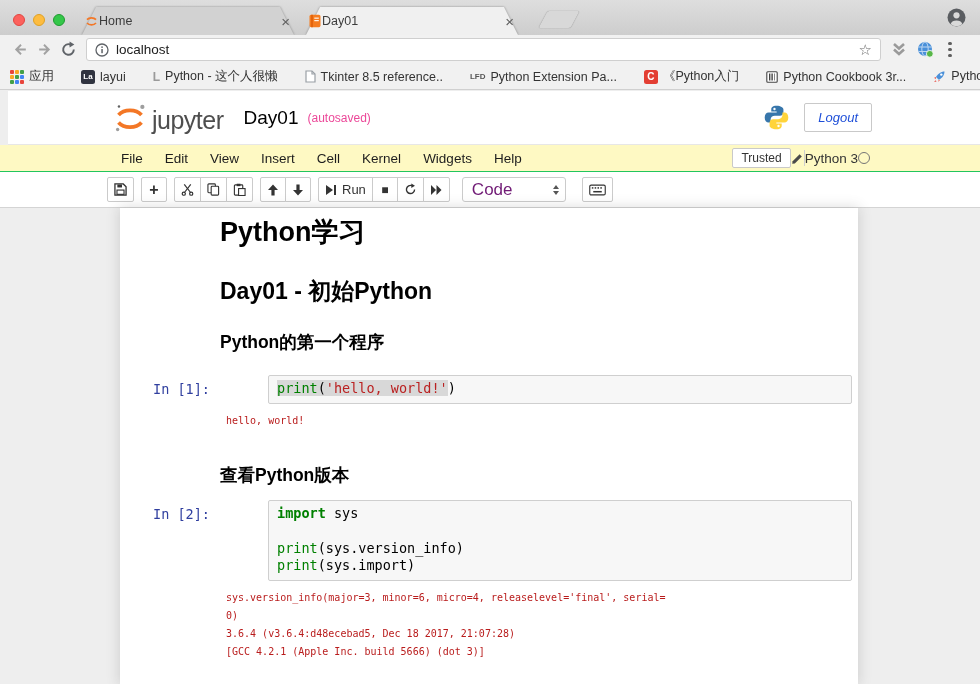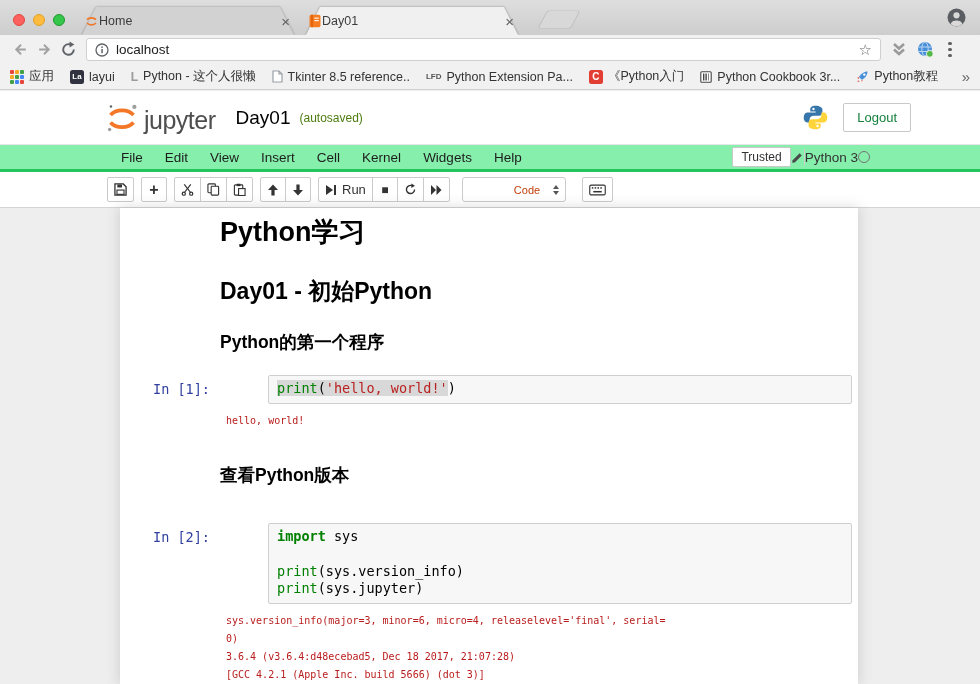--- a/index.html
+++ b/index.html
@@ -37,46 +37,46 @@
     padding:0 8px; gap:7px; }
   .url-host { font-size:13.5px; color:#202020; }
   .url-rest { font-size:13.5px; color:#8a8a8a; margin-left:-7px; }
   .omni-star { margin-left:auto; font-size:15px; color:#6b6b6b; line-height:1; }
   .rowicons { display:flex; align-items:center; gap:10px; margin-left:10px; }
   .menudots { display:flex; flex-direction:column; gap:2.5px; padding:0 4px; }
   .menudots i { width:3.5px; height:3.5px; border-radius:50%; background:#5f5f5f; }
 
   
   .bookmarks { position:absolute; top:64px; left:0; right:0; height:26px; background:#f1f1f1;
-    border-bottom:1px solid #d0d0d0; display:flex; align-items:center; padding:0 10px; gap:16px; }
+    border-bottom:1px solid #d0d0d0; display:flex; align-items:center; padding:0 10px; gap:27px; }
   .bm { display:flex; align-items:center; gap:5px; font-size:12.5px; color:#333; white-space:nowrap; }
   .bm-badge { display:inline-flex; align-items:center; justify-content:center;
     width:14px; height:14px; border-radius:2.5px; font-weight:bold; }
   .badge-layui { background:#30333f; color:#fff; font-size:8px; }
   .badge-gray { color:#9a9a9a; font-size:12px; font-weight:bold; width:auto; }
   .badge-lfd { color:#555; font-size:8px; font-weight:bold; width:auto; letter-spacing:0; }
   .badge-csdn { background:#e33e33; color:#fff; font-size:10px; }
   .bm-overflow { margin-left:auto; color:#666; font-size:15px; }
   .grid9 { display:grid; grid-template-columns:repeat(3,4px); grid-gap:1px; }
   .grid9 i { width:4px; height:4px; border-radius:1px; }
 
   
-  .jheader { position:absolute; top:91px; left:0; right:0; height:54px; background:#fff;
-    border-bottom:1px solid #e7e7e7; display:flex; align-items:center; padding:0 69px 0 104px; }
+  .jheader { position:absolute; top:91px; left:8px; right:0; height:54px; background:#fff;
+    border-bottom:1px solid #e7e7e7; display:flex; align-items:center; padding:0 108px 0 104px; }
   .jlogo { display:flex; align-items:flex-end; gap:4px; }
   .jlogo-text { font-size:25px; color:#4e4e4e; letter-spacing:-0.5px; line-height:1; }
   .nbname { font-size:19px; color:#000; margin-left:20px; }
-  .autosave { font-size:12px; color:#4d7c0f; margin-left:9px; }
+  .autosave { font-size:12px; color:#ec4899; margin-left:9px; }
   .logoutwrap { margin-left:auto; display:flex; align-items:center; gap:14px; }
   .logout-btn { background:#fff; border:1px solid #c9c9c9; border-radius:2px;
-    font-size:13px; color:#15803d; padding:6px 13px; }
-
-  
-  .menubar { position:absolute; top:145px; left:0; right:0; height:27px; background:#86efac;
-    display:flex; align-items:center; padding:0 110px 0 110px; border-bottom:3px solid #22c55e; }
+    font-size:13px; color:#1d4ed8; padding:6px 13px;font-style:italic; }
+
+  
+  .menubar { position:absolute; top:145px; left:0; right:0; height:27px; background:#fef9c3;
+    display:flex; align-items:center; padding:0 110px 0 110px; border-bottom:1px solid #22c55e; }
   .menu-item { font-size:13.5px; color:#1d1d1d; padding:3px 11px; }
   .menu-right { margin-left:auto; display:flex; align-items:center; }
   .trusted-btn { background:#fff; border:1px solid #c9c9c9; border-radius:2px;
     font-size:12px; color:#333; padding:2px 8px; }
   .vsep { width:1px; height:16px; background:#cfcfcf; }
   .kernel-name { font-size:13.5px; color:#333; }
   .kernel-ind { width:12px; height:12px; border:1.5px solid #757575; border-radius:50%; }
 
   
   .nbtoolbar { position:absolute; top:172px; left:0; right:0; height:36px; background:#fff;
@@ -84,38 +84,38 @@
   .btngroup { display:flex; }
   .tbtn { min-width:26px; height:25px; background:#fff; border:1px solid #cbcbcb;
     display:inline-flex; align-items:center; justify-content:center; padding:0 6px;
     color:#333; font-size:13px; gap:5px; margin-right:-1px; }
   .btngroup .tbtn:first-child { border-radius:2px 0 0 2px; }
   .btngroup .tbtn:last-child { border-radius:0 2px 2px 0; margin-right:0; }
   .btngroup .tbtn:only-child { border-radius:2px; }
   .stop-sq { font-size:12px; line-height:1; }
   .cellsel { width:104px; height:25px; background:#fff; border:1px solid #cbcbcb;
     border-radius:3px; display:flex; align-items:center; padding:0 6px 0 9px; margin-left:5px; }
-  .cellsel-label { font-size:11px; color:#c2410c; flex:1;margin-left:42px; }
+  .cellsel-label { font-size:17px; color:#701a75; flex:1; }
   .steppers { display:flex; flex-direction:column; gap:2px; align-items:center; }
   .steppers i { width:0; height:0; border-left:3.5px solid transparent; border-right:3.5px solid transparent; }
   .steppers .up { border-bottom:4.5px solid #555; }
   .steppers .dn { border-top:4.5px solid #555; }
   .kbbtn { margin-left:9px; }
 
   
   .content { position:absolute; top:208px; left:0; right:0; bottom:0; background:#eee; }
   .container { position:absolute; left:120px; width:738px; top:0; bottom:0; background:#fff;
     box-shadow:0 0 12px 1px rgba(87,87,87,.2); overflow:hidden; }
   .md { margin-left:100px; margin-right:14px; color:#000; }
   .md-h1 { font-size:27px; font-weight:bold; margin-top:6px; }
   .md-h2 { font-size:23px; font-weight:bold; margin-top:26px; }
   .md-h3 { font-size:17.5px; font-weight:bold; margin-top:23px; }
   .md-h3.second { margin-top:33px; }
   .codecell { display:flex; margin:21px 6px 0 5px;gap:48px; }
-  .codecell.c2 { margin-top:36px; }
+  .codecell.c2 { margin-top:13px; }
   .prompt { flex:none; width:95px; text-align:right; padding-right:10px; padding-top:6px;
     font-family:"DejaVu Sans Mono", monospace; font-size:13.5px; color:#303f9f; white-space:nowrap; }
   .inputbox { flex:1; border:1px solid #cfcfcf; border-radius:2px; background:#f7f7f7;
     padding:4px 4px 5px 8px; font-family:"DejaVu Sans Mono", monospace; font-size:13.5px;
     line-height:17.5px; color:#000; }
   .cm-line { min-height:17.5px; white-space:pre; }
   .cm-keyword { color:#008000; font-weight:bold; }
   .cm-builtin { color:#008000; }
   .cm-string { color:#ba2121; }
   .seltext { background:#d8d8d8; }
@@ -452,21 +452,21 @@
     </div>
 
     <div class="md md-h3 second">查看Python版本</div>
 
     <div class="codecell c2">
       <div class="prompt">In [2]:</div>
       <div class="inputbox">
         <div class="cm-line"><span class="cm-keyword">import</span><span> sys</span></div>
         <div class="cm-line"></div>
         <div class="cm-line"><span class="cm-builtin">print</span><span>(sys.version_info)</span></div>
-        <div class="cm-line"><span class="cm-builtin">print</span><span>(sys.jupyter)</span></div>
+        <div class="cm-line"><span class="cm-builtin">print</span><span>(sys.import)</span></div>
       </div>
     </div>
     <div class="output">
       <pre>sys.version_info(major=3, minor=6, micro=4, releaselevel='final', serial=
 0)
 3.6.4 (v3.6.4:d48ecebad5, Dec 18 2017, 21:07:28)
 [GCC 4.2.1 (Apple Inc. build 5666) (dot 3)]</pre>
     </div>
 
   </div>

